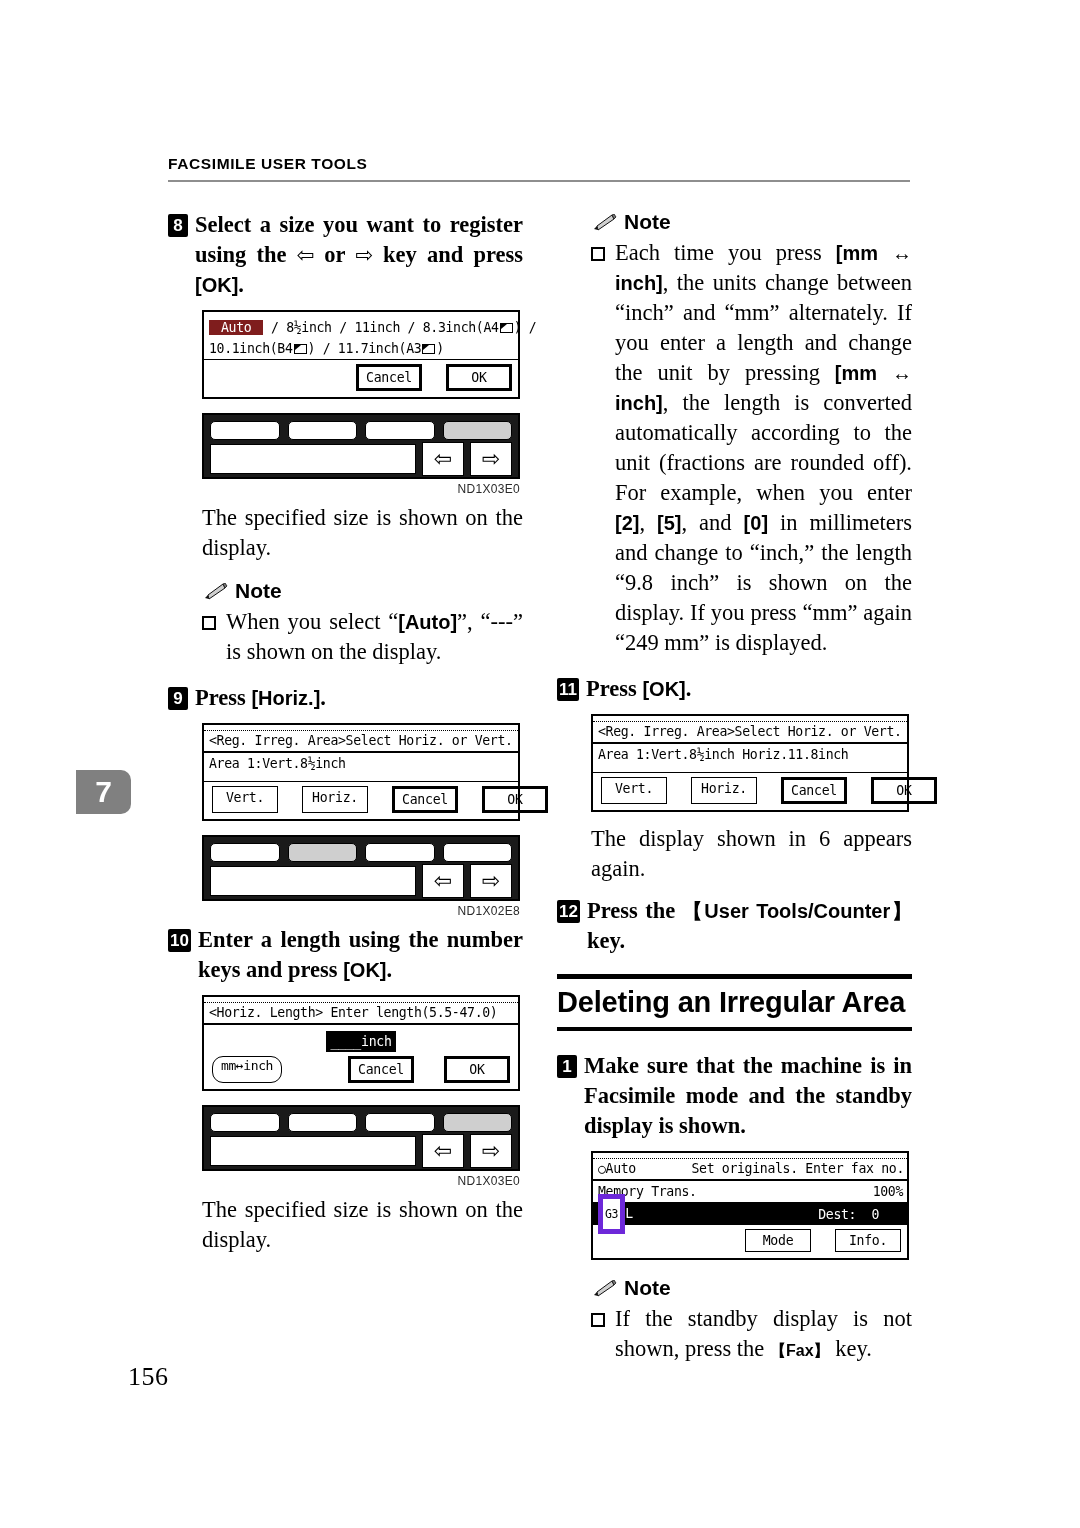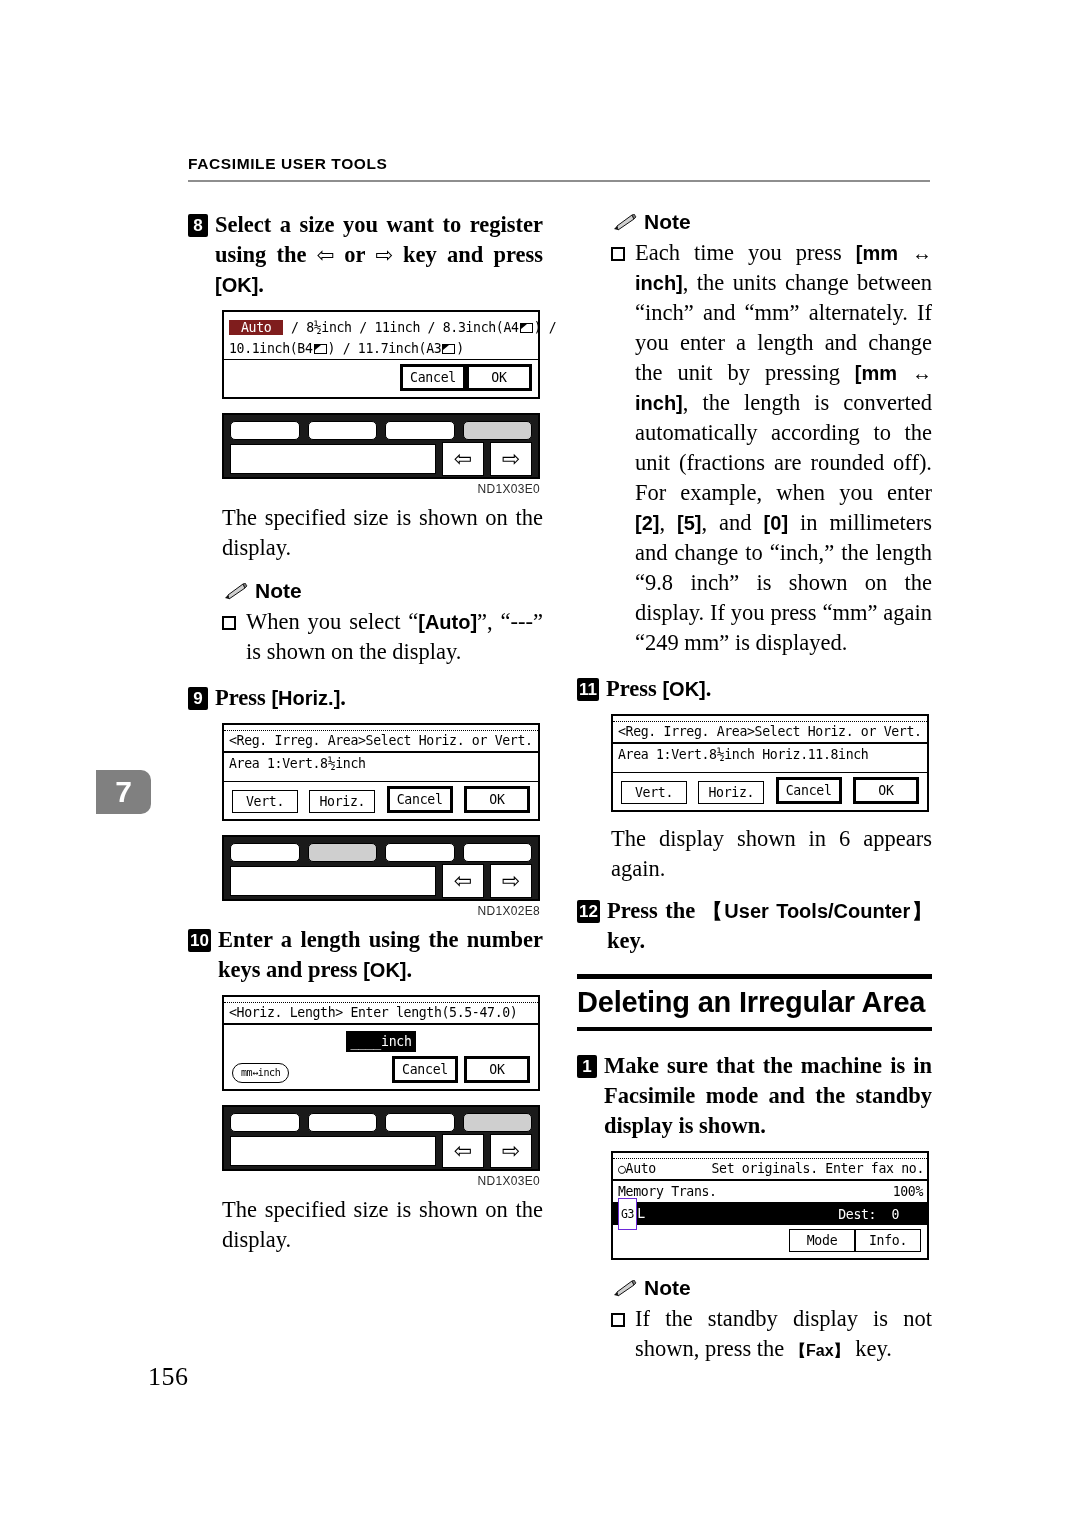--- a/index.html
+++ b/index.html
@@ -8,21 +8,21 @@
     width: 1080px;
     height: 1528px;
     background: #ffffff;
     font-family: "Liberation Serif", serif;
     color: #000000;
     position: relative;
     overflow: hidden;
   }
 
   
-  .page { position: relative; width: 980px; height: 1528px; margin-left: 20px; }
+  .page { position: relative; width: 980px; height: 1528px; }
 
   .running-head {
     position: absolute;
     left: 168px; top: 155px;
     width: 742px;
     font-family: "Liberation Sans", sans-serif;
     font-weight: bold;
     font-size: 15.5px;
     letter-spacing: 0.6px;
     color: #000;
@@ -184,39 +184,38 @@
   }
   .lcd-line.border-bot { border-bottom: 1.6px solid #000; }
   .inv {
     background: #7f1d1d;
     color: #fff;
     padding: 0 12px;
   }
   .lcd-btnrow {
     display: flex;
     justify-content: flex-end;
-    gap: 0;
+    gap: 24px;
     padding: 4px 6px 6px 6px;
-    align-items: flex-end;
   }
   .lcd-btnrow.spread { justify-content: space-between; padding-left: 8px; padding-right: 8px; }
   .lcd-btn {
     border: 1.6px solid #000;
     font-size: 13.2px;
     line-height: 19px;
     min-width: 66px;
     text-align: center;
     padding: 1px 4px;
     letter-spacing: -0.3px;
   }
   .lcd-btn.heavy { border-width: 3px; }
   .lcd-pill {
     border: 1.6px solid #000;
     border-radius: 11px;
-    font-size: 10px;
+    font-size: 13px;
     line-height: 18px;
     padding: 0 8px;
     letter-spacing: -0.4px;
   }
   .lcd-field-row {
     display: flex;
     align-items: center;
     justify-content: center;
     padding: 6px 0 0 0;
   }
@@ -511,21 +510,21 @@
     <div class="lcd">
       <div class="lcd-title row-flex">
         <span><span>○</span><span>Auto</span></span>
         <span>Set originals. Enter fax no.</span>
       </div>
       <div class="lcd-line border-bot row-flex">
         <span>Memory Trans.</span>
         <span>100%</span>
       </div>
       <div class="lcd-line row-flex" style="background:#000;color:#fff;padding-right:28px">
-        <span><span style="background:#fff;color:#000;padding:8px 2px;font-size:11.5px;border:1px solid #6d28d9">G3</span><span>L</span></span>
+        <span><span style="background:#fff;color:#000;padding:8px 2px;font-size:11.5px;border:5px solid #6d28d9">G3</span><span>L</span></span>
         <span><span>Dest:</span>&nbsp;&nbsp;<span>0</span></span>
       </div>
       <div class="lcd-btnrow">
         <div class="lcd-btn">Mode</div>
         <div class="lcd-btn">Info.</div>
       </div>
     </div>
 
     <div class="note-head">
       <span class="pencil-icon">

